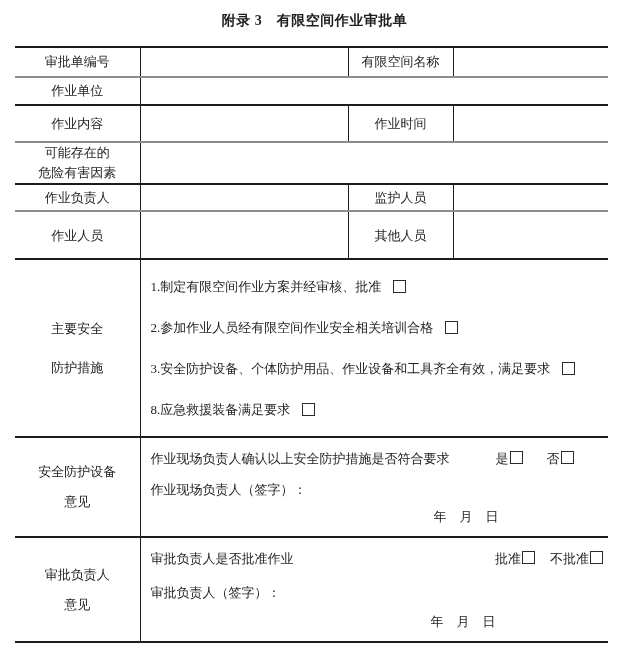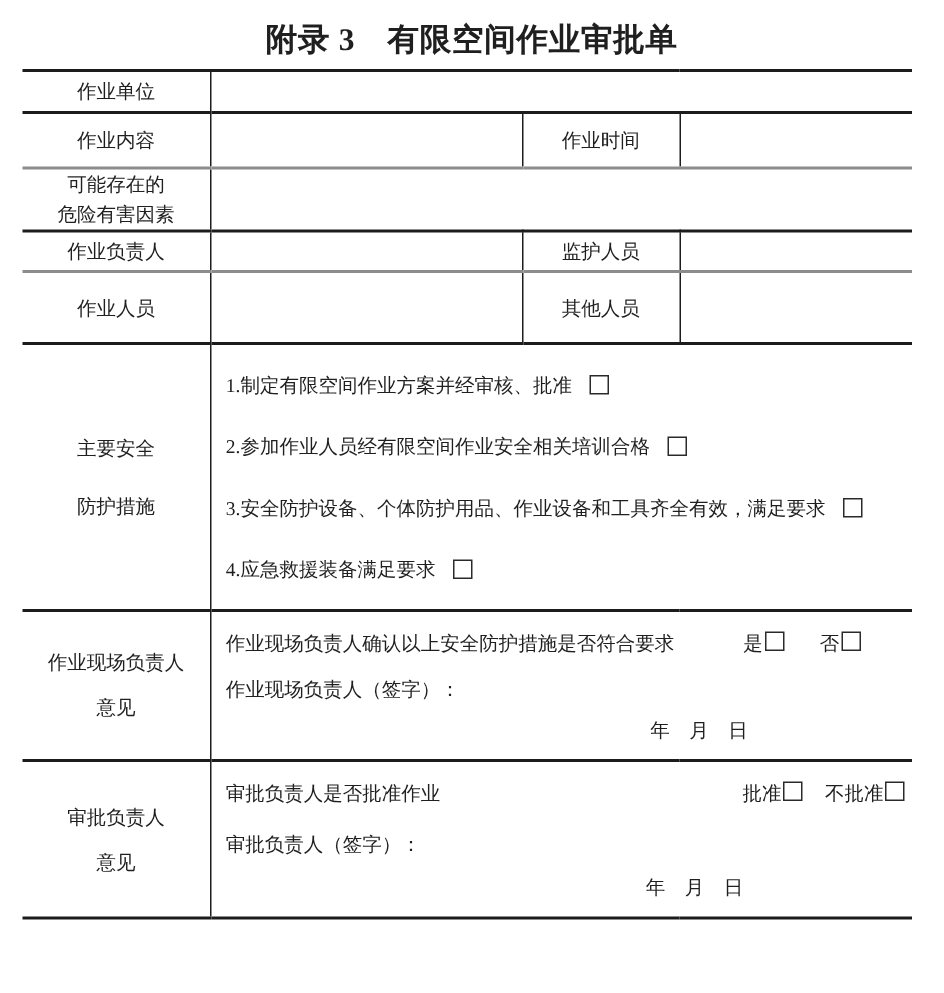--- a/index.html
+++ b/index.html
@@ -2,21 +2,21 @@
 <html lang="zh"><head>
 <meta charset="utf-8">
 <style>
   html,body{margin:0;padding:0;}
   body{
     width:629px;height:662px;overflow:hidden;background:#ffffff;
     font-family:"Liberation Serif","DejaVu Serif",serif;
     color:#1f1f1f;font-size:13px;
   }
   .title{
-    text-align:center;font-weight:bold;font-size:21px;
+    text-align:center;font-weight:bold;font-size:14px;
     padding-top:12px;height:46px;box-sizing:border-box;
     letter-spacing:.5px;
   }
   table.form{
     border-collapse:collapse;table-layout:fixed;
     margin-left:15px;width:593px;
     border-top:2px solid #1c1c1c;
   }
   td{padding:0;vertical-align:middle;}
   td.label{
@@ -55,20 +55,26 @@
 
 <table class="form">
   <colgroup>
     <col style="width:125px">
       <col style="width:208px">
       <col style="width:105px">
       <col style="width:155px">
   </colgroup>
 
   <tbody>
+      <tr class="b-gray" style="height:30px">
+    <td class="label">审批单编号</td>
+    <td class="vline"></td>
+    <td class="label vline">有限空间名称</td>
+    <td class="vline"></td>
+  </tr>
 
   <tr class="b-black" style="height:28px">
     <td class="label">作业单位</td>
     <td class="vline" colspan="3"></td>
   </tr>
 
   <tr class="b-gray" style="height:37px">
     <td class="label">作业内容</td>
     <td class="vline"></td>
     <td class="label vline">作业时间</td>
@@ -105,28 +111,28 @@
       </div>
       <div class="measure-line">
         <span>2.参加作业人员经有限空间作业安全相关培训合格</span>
         <span class="cb"></span>
       </div>
       <div class="measure-line">
         <span>3.安全防护设备、个体防护用品、作业设备和工具齐全有效，满足要求</span>
         <span class="cb"></span>
       </div>
       <div class="measure-line">
-        <span>4.应急救援装备满足要求</span>
+        <span>8.应急救援装备满足要求</span>
         <span class="cb"></span>
       </div>
     </td>
   </tr>
 
   <tr class="b-black" style="height:88px">
-    <td class="label lh-mid">作业现场负责人
+    <td class="label lh-mid">安全防护设备
 意见</td>
     <td class="vline op-cell" colspan="3">
       <div class="op-line1">
         <span>作业现场负责人确认以上安全防护措施是否符合要求</span>
         <span class="yes-wrap"><span class="yn-label">是</span><span class="cb"></span></span>
         <span class="no-wrap"><span class="yn-label">否</span><span class="cb"></span></span>
       </div>
       <div class="sign-line">作业现场负责人（签字）：</div>
       <div class="date-line">年　月　日</div>
     </td>

